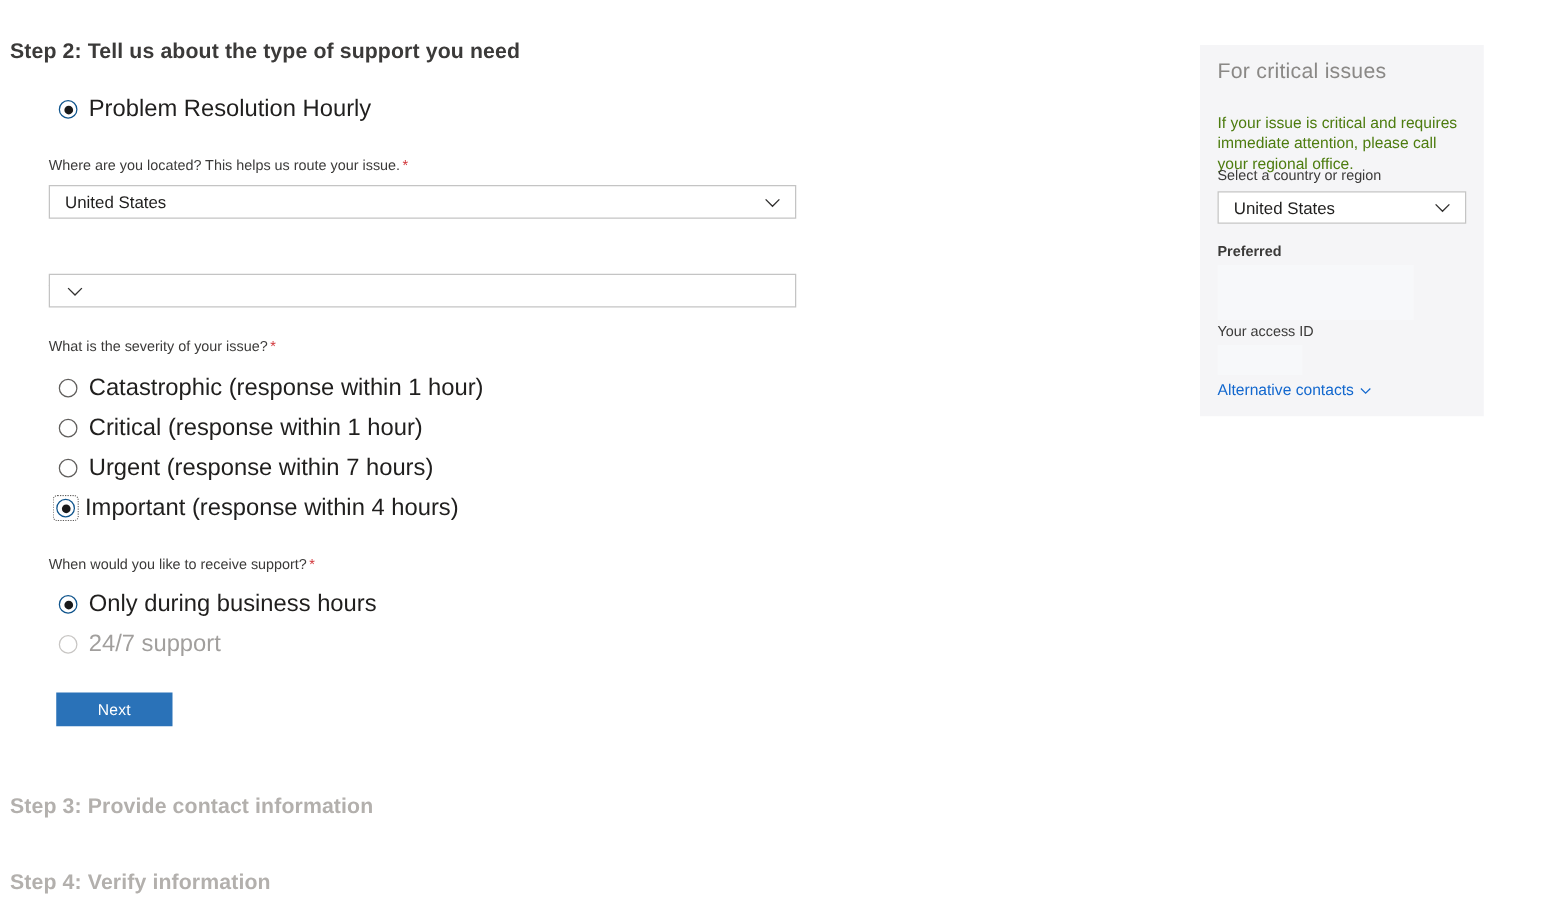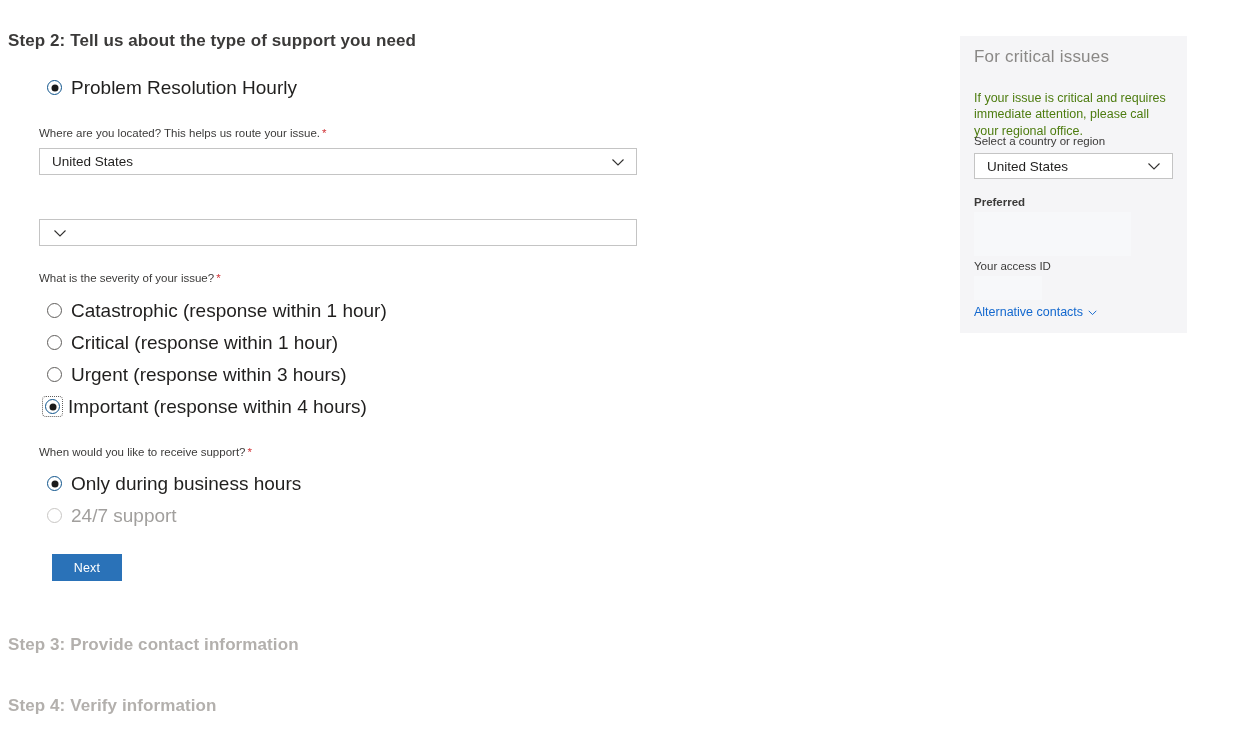--- a/index.html
+++ b/index.html
@@ -124,23 +124,23 @@
     flex: 0 0 auto;
     width: 16px;
     height: 16px;
     display: block;
   }
   .chev svg { display: block; }
 
   
   .next-btn {
     position: absolute;
-    left: 52px;
+    left: 45px;
     top: 554px;
-    width: 70px;
+    width: 93px;
     height: 27px;
     background: #2a72b8;
     border: none;
     color: #ffffff;
     font-size: 12.5px;
     font-family: "Liberation Sans", sans-serif;
     cursor: pointer;
     padding: 0;
     letter-spacing: .2px;
   }
@@ -268,21 +268,21 @@
 <div class="radio-row" style="left:47px; top:301px;">
   <span class="radio"></span>
   <span class="radio-label">Catastrophic (response within 1 hour)</span>
 </div>
 <div class="radio-row" style="left:47px; top:333px;">
   <span class="radio"></span>
   <span class="radio-label">Critical (response within 1 hour)</span>
 </div>
 <div class="radio-row" style="left:47px; top:365px;">
   <span class="radio"></span>
-  <span class="radio-label">Urgent (response within 3 hours)</span>
+  <span class="radio-label">Urgent (response within 7 hours)</span>
 </div>
 <div class="radio-row" style="left:46px; top:397px;">
   <span class="radio-wrap focused">
     <span class="radio checked"></span>
   </span>
   <span class="radio-label">Important (response within 4 hours)</span>
 </div>
 
 <div class="field-label" style="left:39px; top:446px;">
   <span>When would you like to receive support?</span><span class="req">*</span>

